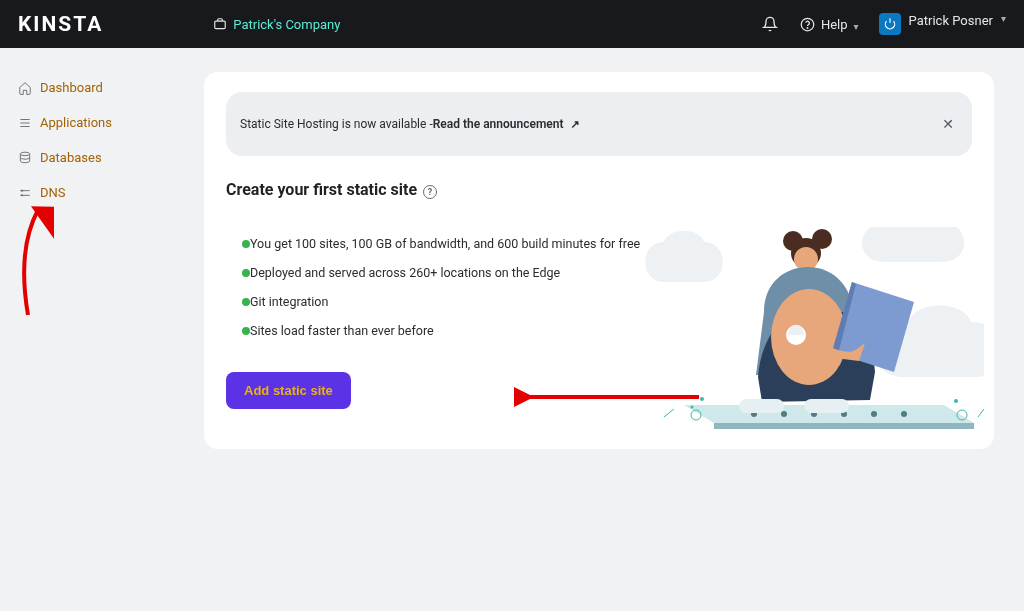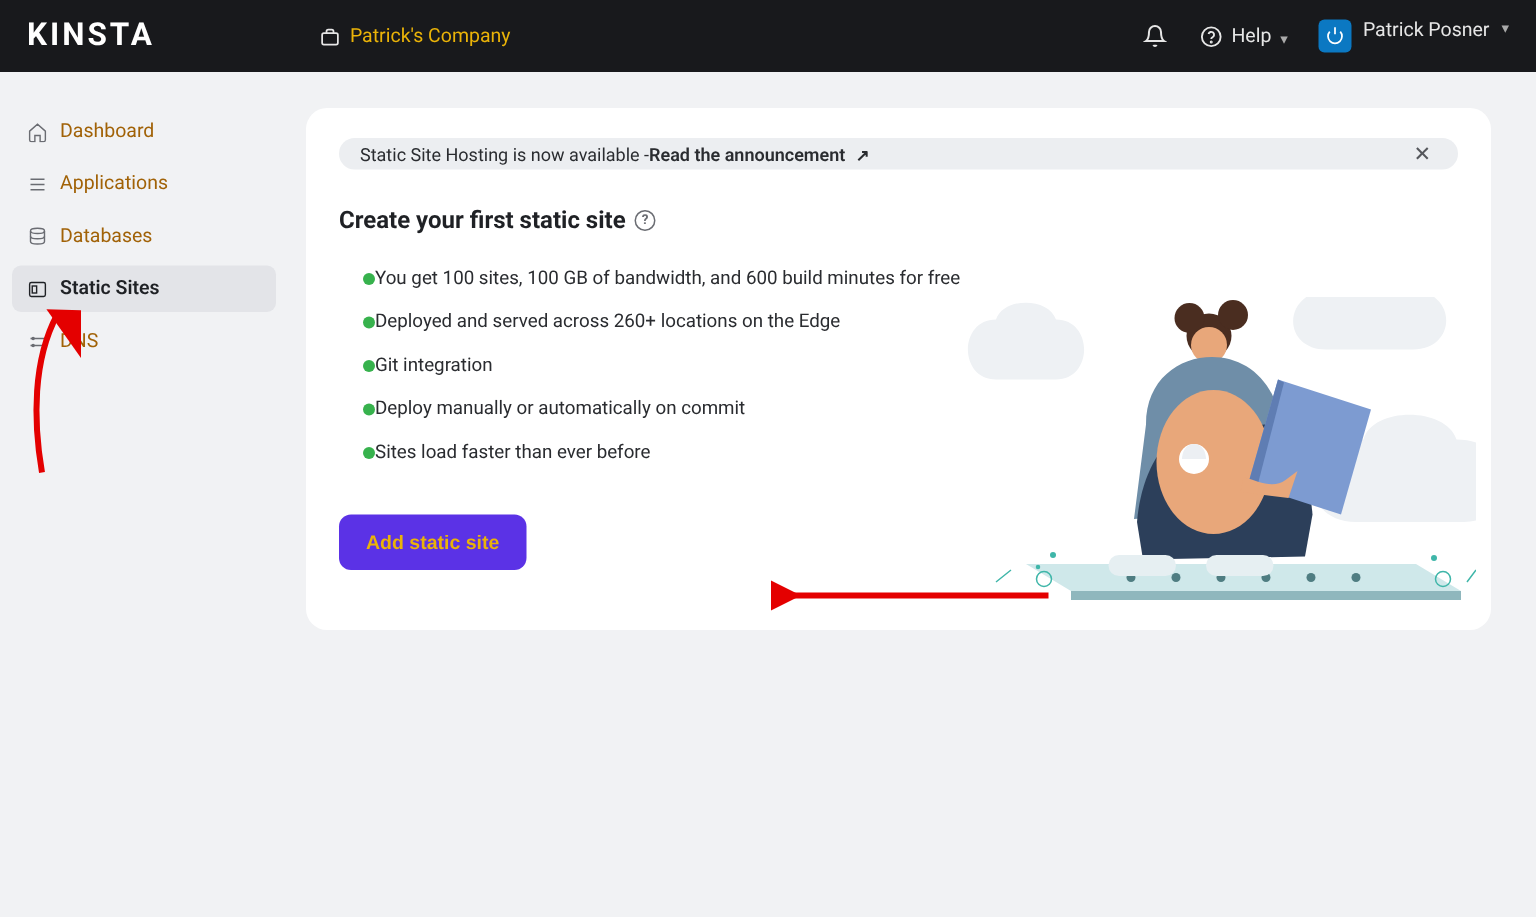--- a/index.html
+++ b/index.html
@@ -1,43 +1,43 @@
 <!DOCTYPE html>
 <html><head>
 <meta charset="utf-8">
 <style>
   * { box-sizing: border-box; margin: 0; padding: 0; }
   html, body { width: 100%; height: 100%; font-family: -apple-system, BlinkMacSystemFont, "Segoe UI", Roboto, Helvetica, Arial, sans-serif; background:#f1f2f4; color:#1f2125; }
   
   .header { height:48px; background:#18191c; color:#e6e6e6; display:flex; align-items:center; padding:0 18px; }
   .logo { font-weight:700; letter-spacing:2px; font-size:21px; color:#fff; margin-right:110px; text-transform:uppercase; }
-  .company-selector { display:flex; align-items:flex-end; gap:6px; font-size:13px; color:#eab308; cursor:pointer; }
+  .company-selector { display:flex; align-items:center; gap:6px; font-size:13px; color:#5eead4; cursor:pointer; }
   .header-spacer { flex:1; }
   .header-right { display:flex; align-items:center; gap:20px; }
   .icon-btn { width:20px; height:20px; display:flex; align-items:center; justify-content:center; cursor:pointer; color:#e6e6e6; }
   .help { display:flex; align-items:flex-end; gap:6px; font-size:13px; cursor:pointer; }
   .help .chev { font-size:10px; color:#aaa; }
   .user { display:flex; gap:8px; font-size:13px; cursor:pointer; }
   .avatar { width:22px; height:22px; border-radius:4px; background:#0b78c2; display:flex; align-items:center; justify-content:center; }
   .avatar svg { width:14px; height:14px; fill:#fff; }
   
   .layout { display:flex; }
   .sidebar { width:192px; padding:24px 8px 0 8px; }
   .nav-item { display:flex; align-items:center; gap:8px; padding:8px 10px; border-radius:6px; font-size:13px; color:#a16207; cursor:pointer; margin-bottom:4px; }
   .nav-item.active { background:#e3e4e8; color:#1f2125; font-weight:600; }
   .nav-item svg { width:14px; height:14px; stroke:#6a6c72; fill:none; stroke-width:1.6; }
   .nav-item.active svg { stroke:#1f2125; }
   
   .main { flex:1; padding:24px 30px 30px 12px; }
   .card { background:#fff; border-radius:14px; padding:20px 22px 40px 22px; position:relative; min-height:330px; }
-  .banner { background:#eceef1; border-radius:16px; padding:0 14px; font-size:12px; color:#2a2c30; display:flex; align-items:center; margin-bottom:24px;justify-content:space-between; }
+  .banner { background:#eceef1; border-radius:16px; padding:22px 14px; font-size:12px; color:#2a2c30; display:flex; align-items:center; margin-bottom:24px;justify-content:space-between; }
   .banner a { color:#2a2c30; font-weight:600; text-decoration:none; }
   .banner .ext { margin-left:4px; font-size:11px; }
   .banner-close { margin-left:auto; cursor:pointer; color:#55575c; font-size:14px; padding:2px 4px; }
-  .page-title { font-size:16px; font-weight:700; display:flex; align-items:center; gap:6px; margin-bottom:22px; }
+  .page-title { font-size:16px; font-weight:700; display:flex; align-items:flex-end; gap:6px; margin-bottom:37px; }
   .page-title .q { width:14px; height:14px; border:1.3px solid #6a6c72; border-radius:50%; display:inline-flex; align-items:center; justify-content:center; font-size:9px; color:#6a6c72; }
   .features { list-style:none; margin:0 0 34px 16px; }
   .features li { display:flex; align-items:flex-start; font-size:12.5px; color:#2a2c30; margin-bottom:14px; }
   .dot { width:8px; height:8px; background:#37b24d; border-radius:50%; margin-top:4px; flex-shrink:0; }
   .add-btn { background:#5b32e6; color:#eab308; border:none; border-radius:8px; padding:11px 18px; font-size:13px; font-weight:600; cursor:pointer; }
   
   .illus { position:absolute; right:10px; bottom:12px; width:340px; height:210px; }
   
   .arrow-svg { position:absolute; pointer-events:none; }
 </style>
@@ -98,27 +98,20 @@
         </svg>
       <span>Applications</span>
     </div>
     <div class="nav-item">
       <svg viewBox="0 0 24 24">
           <ellipse cx="12" cy="5" rx="8" ry="3"></ellipse>
           <path d="M4 5v6c0 1.7 3.6 3 8 3s8-1.3 8-3V5"></path>
           <path d="M4 11v6c0 1.7 3.6 3 8 3s8-1.3 8-3v-6"></path>
         </svg>
       <span>Databases</span>
-    </div>
-    <div class="nav-item active">
-      <svg viewBox="0 0 24 24">
-          <rect x="3" y="4" width="18" height="16" rx="2"></rect>
-          <rect x="6" y="8" width="5" height="8"></rect>
-        </svg>
-      <span>Static Sites</span>
     </div>
     <div class="nav-item">
       <svg viewBox="0 0 24 24">
           <path d="M4 8h16M4 16h16"></path>
           <circle cx="7" cy="8" r="1.2" fill="#6a6c72"></circle>
           <circle cx="7" cy="16" r="1.2" fill="#6a6c72"></circle>
         </svg>
       <span>DNS</span>
     </div>
   </div>
@@ -150,24 +143,20 @@
             <span class="dot"></span>
             <span>You get 100 sites, 100 GB of bandwidth, and 600 build minutes for free</span>
           </li>
         <li>
             <span class="dot"></span>
             <span>Deployed and served across 260+ locations on the Edge</span>
           </li>
         <li>
             <span class="dot"></span>
             <span>Git integration</span>
-          </li>
-        <li>
-            <span class="dot"></span>
-            <span>Deploy manually or automatically on commit</span>
           </li>
         <li>
             <span class="dot"></span>
             <span>Sites load faster than ever before</span>
           </li>
       </ul>
 
       
       <button class="add-btn">Add static site</button>
 

